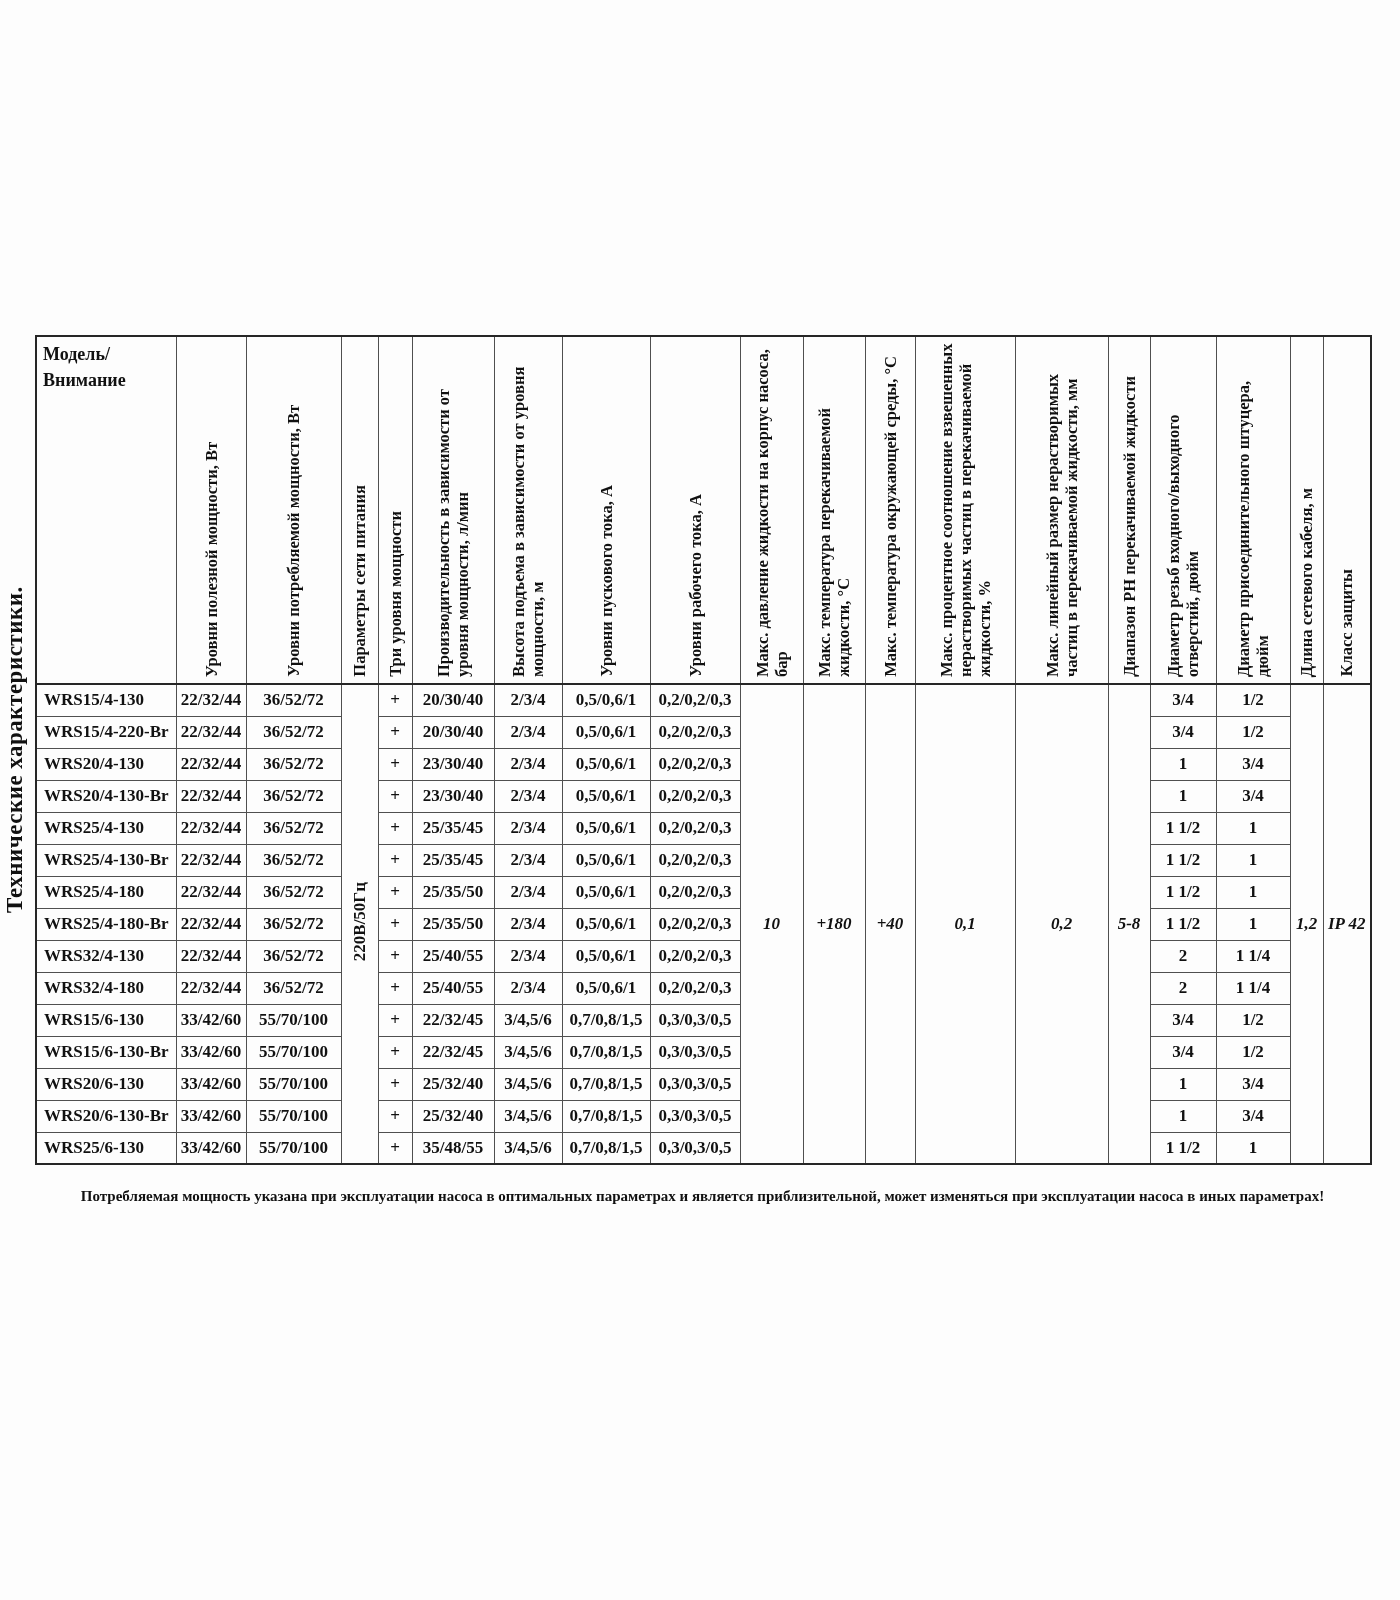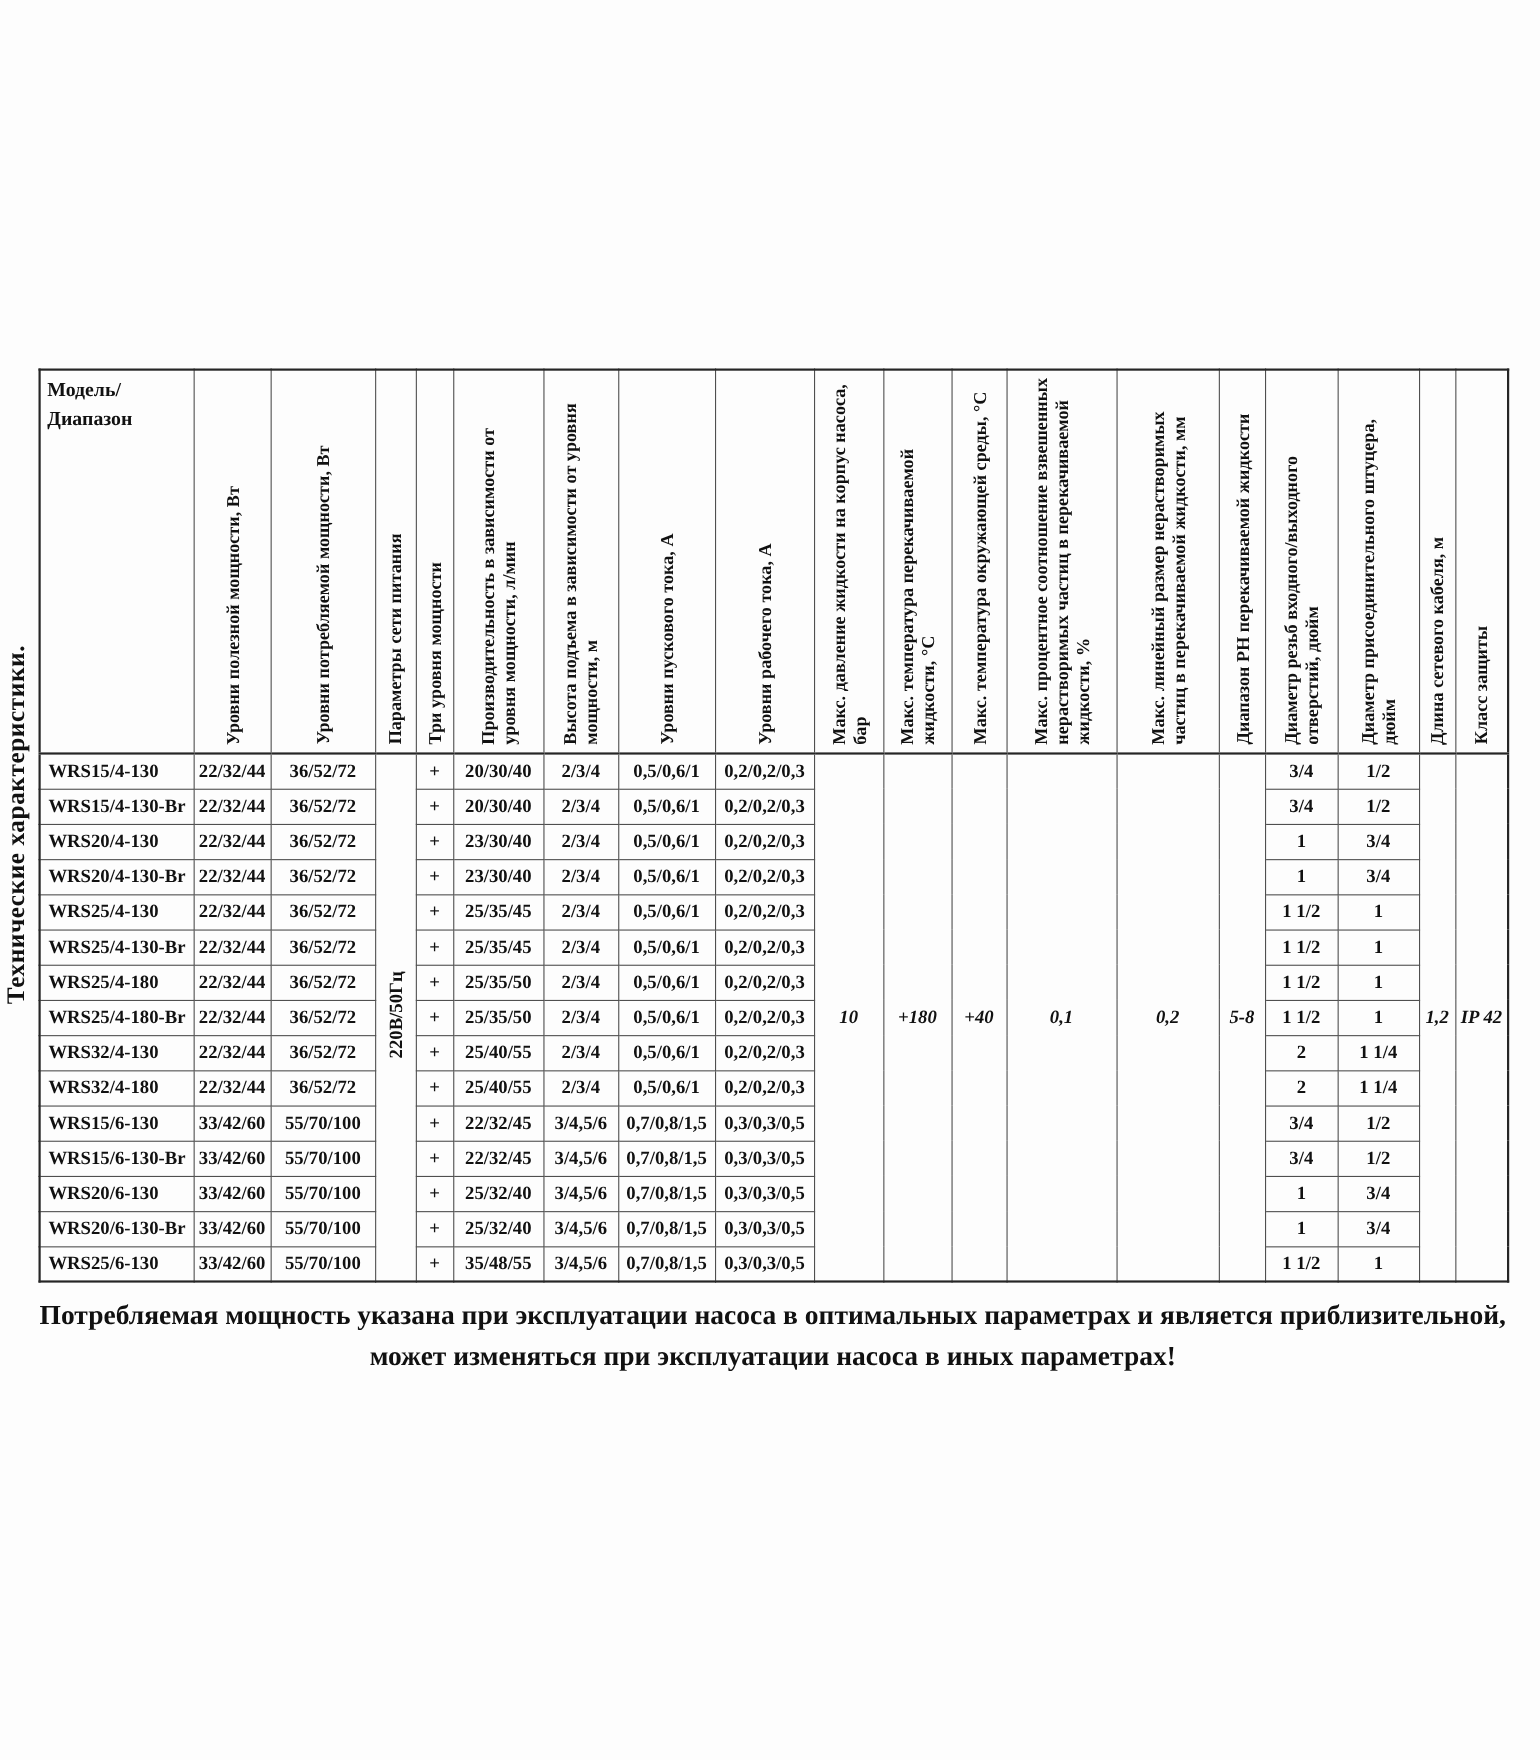--- a/index.html
+++ b/index.html
@@ -50,21 +50,21 @@
     display:inline-block;writing-mode:vertical-rl;transform:rotate(180deg);
     font-size:17px;white-space:nowrap;
   }
   td.c-model{text-align:left;padding-left:7px;font-size:17px;}
   td.mergecell{font-size:17px;font-style:italic;}
   td.wrapcell{line-height:1.25;}
 
   
   .footnotes{
     position:absolute;left:35px;top:1178px;width:1335px;
-    text-align:center;font-size:25px;line-height:37px;
+    text-align:center;font-size:15px;line-height:37px;
   }
 </style>
 </head>
 <body>
 
 <div class="page">
 
   <div class="vtitle">Технические характеристики.</div>
 
   <table class="spec">
@@ -86,21 +86,21 @@
         <col style="width:42px">
       <col style="width:66px">
         <col style="width:74px">
         <col style="width:33px">
       <col style="width:48px">
     </colgroup>
     <thead>
       <tr>
         <th class="corner">
           <span>Модель/</span><br>
-          <span>Диапазон</span>
+          <span>Внимание</span>
         </th>
         <th class="rot"><span class="v">Уровни полезной мощности, Вт</span></th>
         <th class="rot"><span class="v">Уровни потребляемой мощности, Вт</span></th>
         <th class="rot"><span class="v">Параметры сети питания</span></th>
         <th class="rot"><span class="v">Три уровня мощности</span></th>
         <th class="rot"><span class="v">Производительность в зависимости от уровня мощности, л/мин</span></th>
         <th class="rot"><span class="v">Высота подъема в зависимости от уровня мощности, м</span></th>
         <th class="rot"><span class="v">Уровни пускового тока, А</span></th>
         <th class="rot"><span class="v">Уровни рабочего тока, А</span></th>
         <th class="rot"><span class="v">Макс. давление жидкости на корпус насоса, бар</span></th>
@@ -131,21 +131,21 @@
           <td class="mergecell" rowspan="15">+40</td>
           <td class="mergecell" rowspan="15">0,1</td>
           <td class="mergecell" rowspan="15">0,2</td>
           <td class="mergecell" rowspan="15">5-8</td>
           <td>3/4</td>
           <td>1/2</td>
           <td class="mergecell" rowspan="15">1,2</td>
           <td class="mergecell wrapcell" rowspan="15">IP 42</td>
         </tr>
         <tr>
-          <td class="c-model">WRS15/4-130-Br</td>
+          <td class="c-model">WRS15/4-220-Br</td>
           <td>22/32/44</td>
           <td>36/52/72</td>
           <td>+</td>
           <td>20/30/40</td>
           <td>2/3/4</td>
           <td>0,5/0,6/1</td>
           <td>0,2/0,2/0,3</td>
           <td>3/4</td>
           <td>1/2</td>
         </tr>

